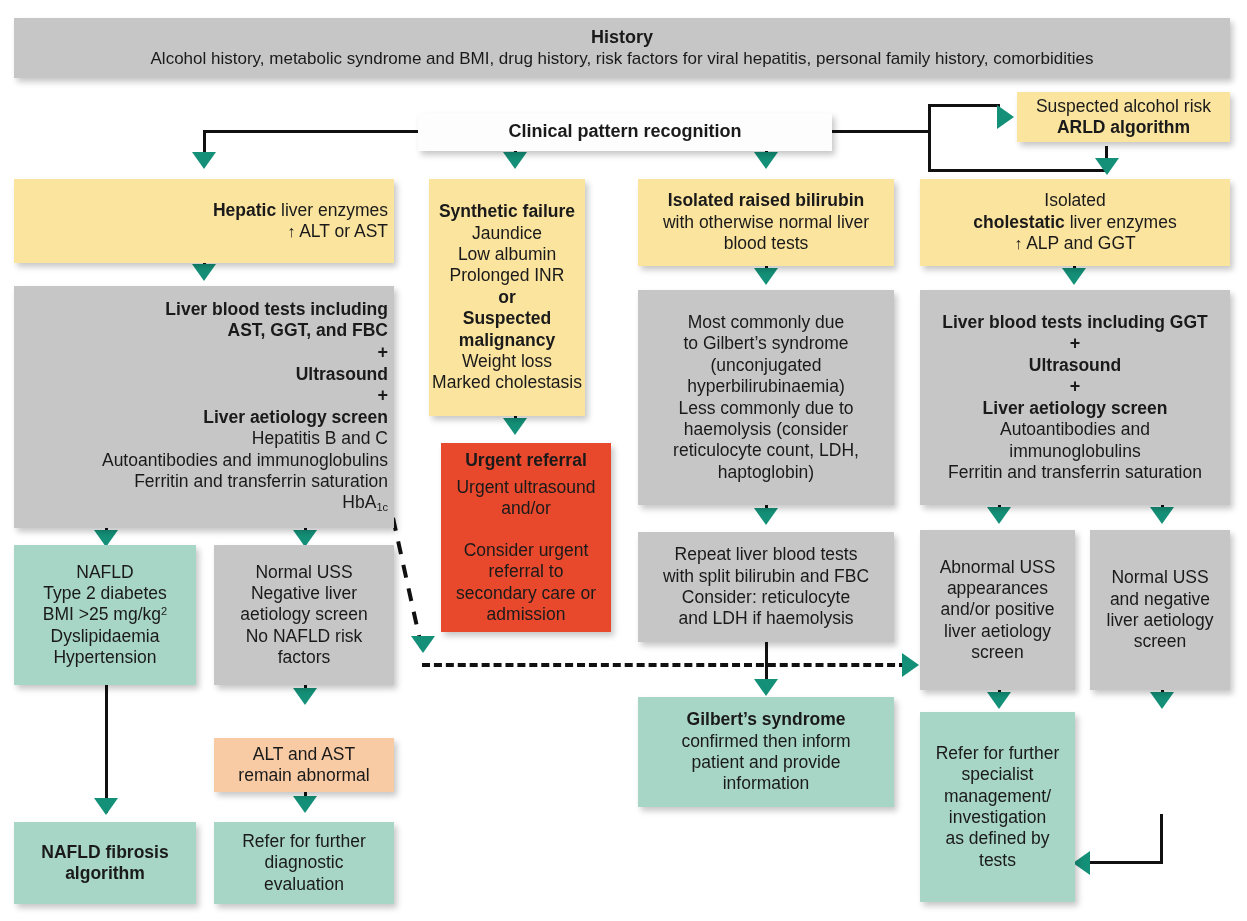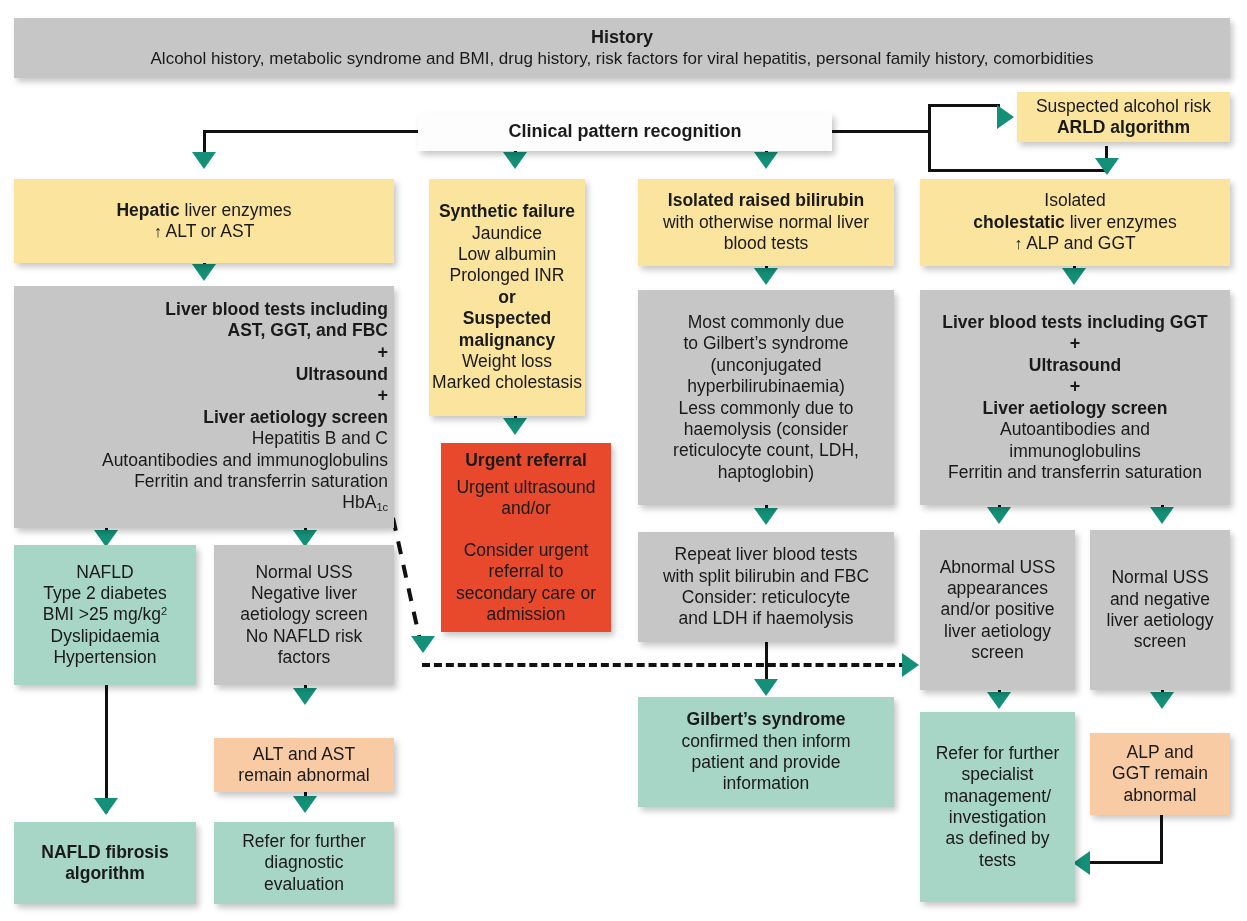--- a/index.html
+++ b/index.html
@@ -83,21 +83,21 @@
   <div class="arr arr-d" style="left:754px;top:152px;"></div>
 
   <div class="ln-h" style="left:830px;top:130px;width:100px;"></div>
   <div class="ln-v" style="left:928px;top:104px;height:68px;"></div>
   <div class="ln-h" style="left:928px;top:104px;width:72px;"></div>
   <div class="arr arr-r" style="left:997px;top:105px;"></div>
   <div class="ln-h" style="left:928px;top:169px;width:180px;"></div>
   <div class="ln-v" style="left:1105px;top:146px;height:26px;"></div>
   <div class="arr arr-d" style="left:1095px;top:158px;"></div>
 
-  <div class="box c-yellow" style="left:14px;top:179px;width:380px;height:84px;">
+  <div class="box c-yellow" style="left:14px;top:179px;width:380px;height:84px;align-items:flex-end;">
     <span class="ln"><b>Hepatic</b><span> liver enzymes</span></span>
     <span class="ln"><span class="arrowup">↑</span><span> ALT or AST</span></span>
   </div>
   <div class="ln-v" style="left:203px;top:262px;height:12px;"></div>
   <div class="arr arr-d" style="left:192px;top:264px;"></div>
 
   <div class="box c-gray" style="left:14px;top:286px;width:380px;height:242px;align-items:flex-end;">
     <span class="ln b">Liver blood tests including</span>
     <span class="ln b">AST, GGT, and FBC</span>
     <span class="ln plus">+</span>
@@ -275,23 +275,18 @@
 
   <div class="box c-teal" style="left:920px;top:712px;width:155px;height:190px;">
     <span class="ln">Refer for further</span>
     <span class="ln">specialist</span>
     <span class="ln">management/</span>
     <span class="ln">investigation</span>
     <span class="ln">as defined by</span>
     <span class="ln">tests</span>
   </div>
 
-  <div class="box c-orange" style="left:1090px;top:733px;width:140px;height:82px;">
-    <span class="ln">ALP and</span>
-    <span class="ln">GGT remain</span>
-    <span class="ln">abnormal</span>
-  </div>
 
   <div class="ln-v" style="left:1160px;top:814px;height:50px;"></div>
   <div class="ln-h" style="left:1090px;top:861px;width:72px;"></div>
   <div class="arr arr-l" style="left:1073px;top:851px;"></div>
 
 </div>
 
 </body></html>

